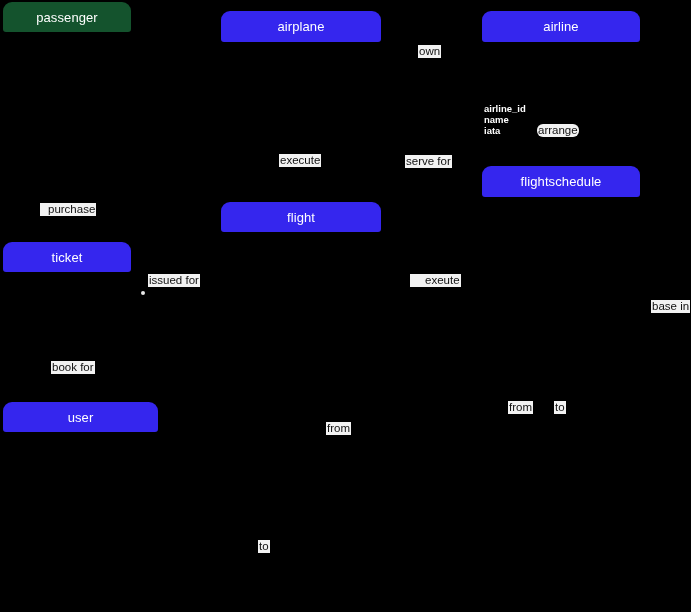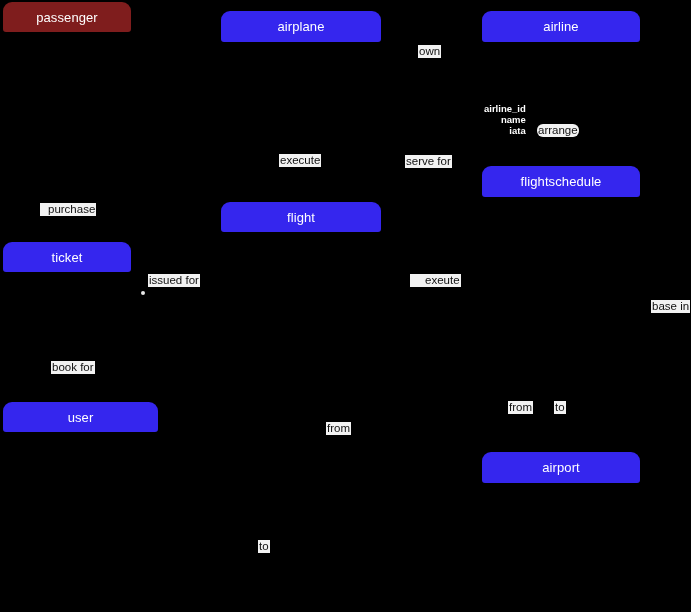--- a/index.html
+++ b/index.html
@@ -53,59 +53,56 @@
   .attr-list {
     position: absolute;
     color: #ffffff;
     font-size: 9.5px;
     font-weight: bold;
     font-family: "Liberation Sans", sans-serif;
     line-height: 11px;
     white-space: nowrap;
     user-select: none;
   }
-  .attr-list .attr-row { display: block; text-align: right; }
+  .attr-list .attr-row { display: block; }
 
   
   .conn-dot {
     position: absolute;
     width: 4px;
     height: 4px;
     border-radius: 50%;
     background: #e8e8e8;
   }
 </style>
 </head>
 <body>
 
 <div id="canvas" style="width: 691px; height: 612px; background: rgb(0, 0, 0);">
 
-<div class="entity" style="left: 3px; top: 2px; width: 128px; height: 30px; background: #7f1d1d; color: rgb(255, 255, 255);">
+<div class="entity" style="left: 3px; top: 2px; width: 128px; height: 30px; background: #14532d; color: rgb(255, 255, 255);">
       <span>passenger</span>
     </div>
     <div class="entity" style="left: 482px; top: 11px; width: 158px; height: 31px; background: rgb(53, 38, 238); color: rgb(255, 255, 255);">
       <span>airline</span>
     </div>
     <div class="entity" style="left: 221px; top: 11px; width: 160px; height: 31px; background: rgb(53, 38, 238); color: rgb(255, 255, 255);">
       <span>airplane</span>
     </div>
     <div class="entity" style="left: 221px; top: 202px; width: 160px; height: 30px; background: rgb(53, 38, 238); color: rgb(255, 255, 255);">
       <span>flight</span>
     </div>
     <div class="entity" style="left: 482px; top: 166px; width: 158px; height: 31px; background: rgb(53, 38, 238); color: rgb(255, 255, 255);">
       <span>flightschedule</span>
     </div>
     <div class="entity" style="left: 3px; top: 242px; width: 128px; height: 30px; background: rgb(53, 38, 238); color: rgb(255, 255, 255);">
       <span>ticket</span>
     </div>
     <div class="entity" style="left: 3px; top: 402px; width: 155px; height: 30px; background: rgb(53, 38, 238); color: rgb(255, 255, 255);">
       <span>user</span>
-    </div>
-    <div class="entity" style="left: 482px; top: 452px; width: 158px; height: 31px; background: rgb(53, 38, 238); color: rgb(255, 255, 255);">
-      <span>airport</span>
     </div>
     <div class="attr-list" style="left: 484px; top: 103px;">
       <span class="attr-row">airline_id</span>
       <span class="attr-row">name</span>
       <span class="attr-row">iata</span>
     </div>
     <div class="edge-label" style="left: 418px; top: 45px; background: rgb(242, 242, 242); color: rgb(16, 16, 16); text-align: center;">own</div>
     <div class="edge-label" style="left: 279px; top: 154px; background: rgb(242, 242, 242); color: rgb(16, 16, 16);">execute</div>
     <div class="edge-label" style="left: 405px; top: 155px; background: rgb(242, 242, 242); color: rgb(16, 16, 16);">serve for</div>
     <div class="edge-label" style="left: 537px; top: 124px; background: rgb(242, 242, 242); color: rgb(16, 16, 16); border-radius: 6px;">arrange</div>

